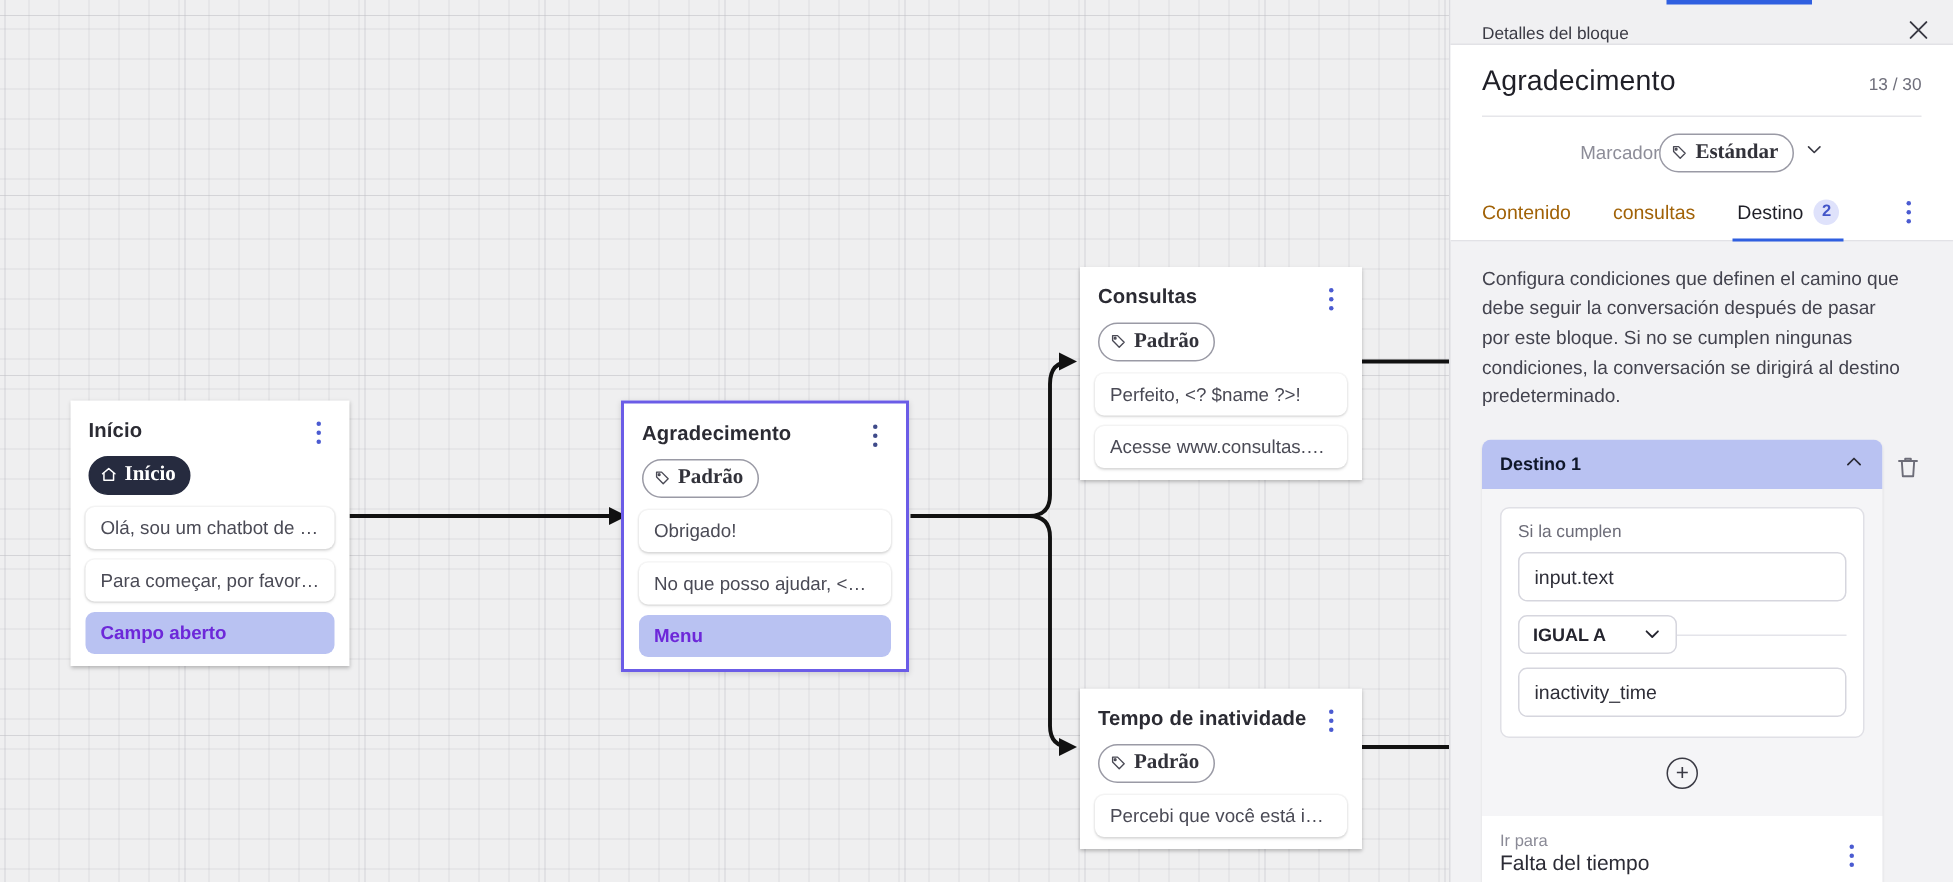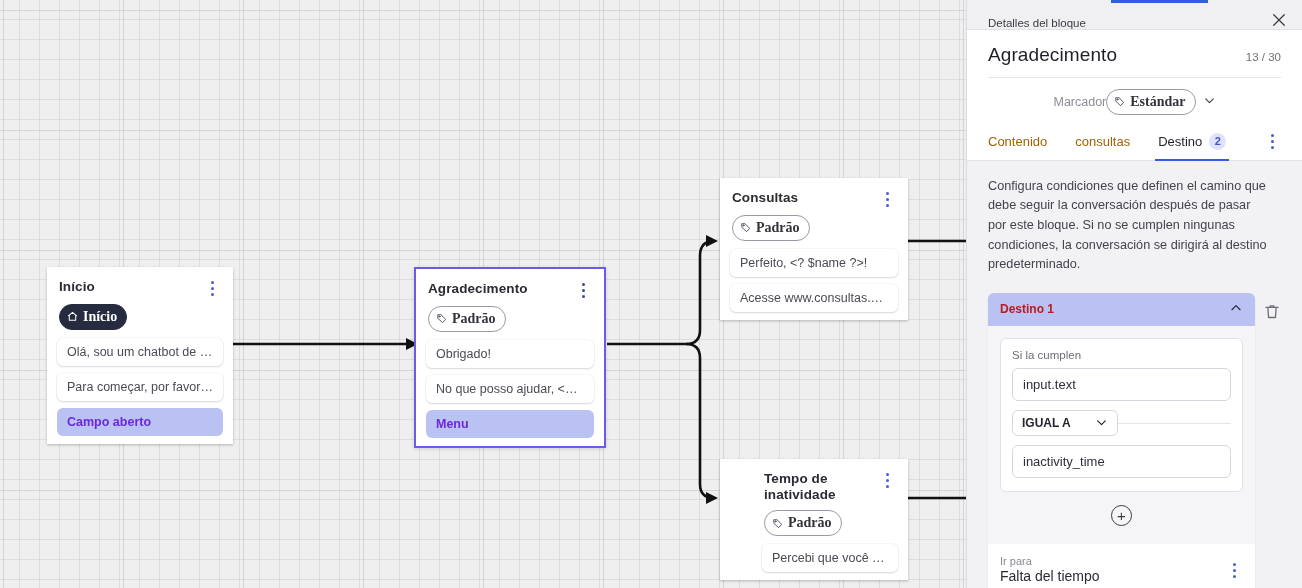--- a/index.html
+++ b/index.html
@@ -167,21 +167,21 @@
 
   .dest-wrap { display:flex; align-items:flex-start; gap: 8px; }
   .dest-card {
     flex: 1;
     background: #f5f5f7;
     border-radius: 6px;
     overflow: hidden;
     box-shadow: 0 1px 2px rgba(0,0,0,0.08);
   }
   .dest-head {
-    background: #b9c2f2; color: #b91c1c;
+    background: #b9c2f2; color: #0f172a;
     font-size: 12px; font-weight: 700;
     padding: 8px 12px;
     display:flex; align-items:center; justify-content: space-between;
   }
   .dest-inner { padding: 12px; }
   .cond-box {
     background: #ffffff; border: 1px solid #e0e0e6; border-radius: 6px;
     padding: 10px 11px 13px 11px;
   }
   .cond-label { font-size: 11.5px; color: #6c6c78; margin-bottom: 7px; }
@@ -310,21 +310,21 @@
           </svg>
           <span>Padrão</span>
         </span>
       </div>
       <div class="rows">
         <div class="row">Perfeito, &lt;? $name ?&gt;!</div>
         <div class="row">Acesse www.consultas.com par...</div>
       </div>
     </div>
 
-    <div class="node" style="left:720px; top:459px; width:188px;padding-left:32px;">
+    <div class="node" style="left:720px; top:459px; width:188px;">
       <div class="node-head">
         <span class="node-title">Tempo de inatividade</span>
         <span class="kebab">
             <i></i>
             <i></i>
             <i></i>
           </span>
       </div>
       <div class="badge-row">
         <span class="pill default">

